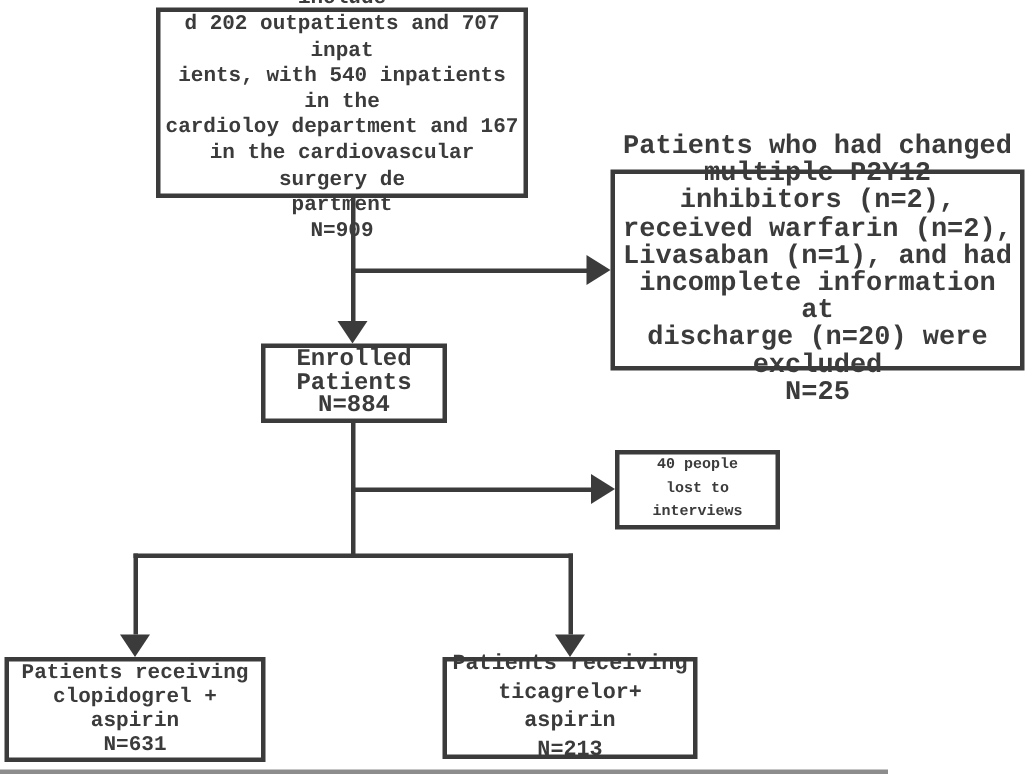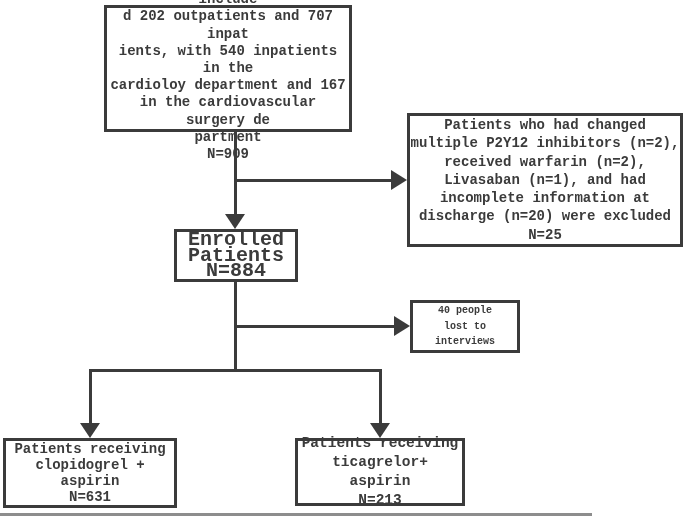--- a/index.html
+++ b/index.html
@@ -47,31 +47,31 @@
   <div class="box" style="left:104px; top:5px; width:248px; height:127px; font-size:14px; line-height:17.2px;">
     <span>The sources of patients include
 d 202 outpatients and 707 inpat
 ients, with 540 inpatients in the
 cardioloy department and 167
 in the cardiovascular surgery de
 partment
 N=909</span>
   </div>
 
-  <div class="box" style="left:407px; top:113px; width:276px; height:134px; font-size:14px; line-height:18.2px;">
+  <div class="box" style="left:407px; top:113px; width:276px; height:134px; font-size:18px; line-height:18.2px;">
     <span>Patients who had changed
 multiple P2Y12 inhibitors (n=2),
 received warfarin (n=2),
 Livasaban (n=1), and had
 incomplete information at
 discharge (n=20) were excluded
 N=25</span>
   </div>
 
-  <div class="box" style="left:174px; top:229px; width:124px; height:53px; font-size:20px; line-height:15.5px;">
+  <div class="box" style="left:174px; top:229px; width:124px; height:53px; font-size:16px; line-height:15.5px;">
     <span>Enrolled
 Patients
 N=884</span>
   </div>
 
   <div class="box" style="left:410px; top:300px; width:110px; height:53px; font-size:10px; line-height:15.5px;">
     <span>40 people
 lost to
 interviews</span>
   </div>

